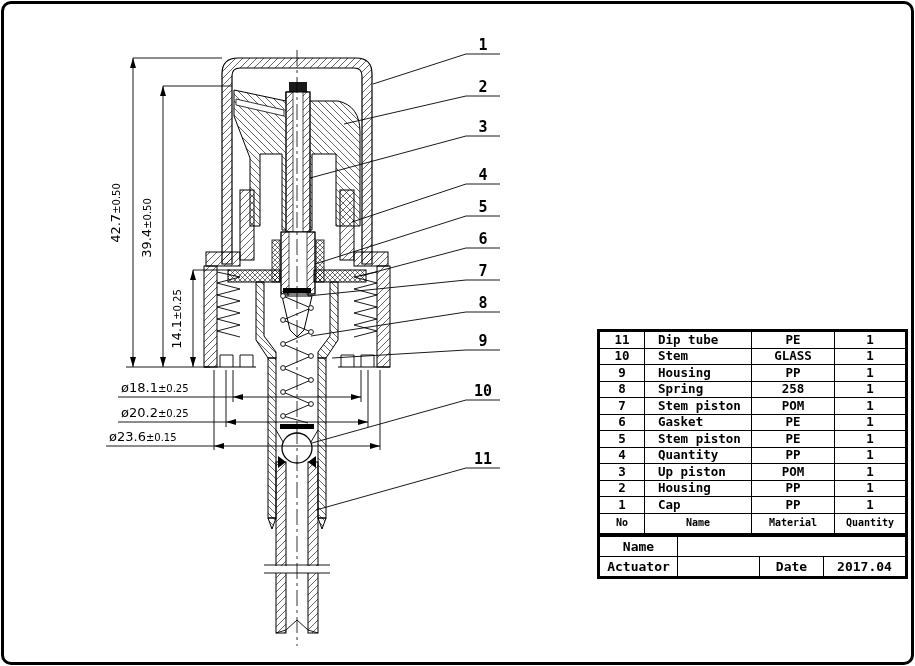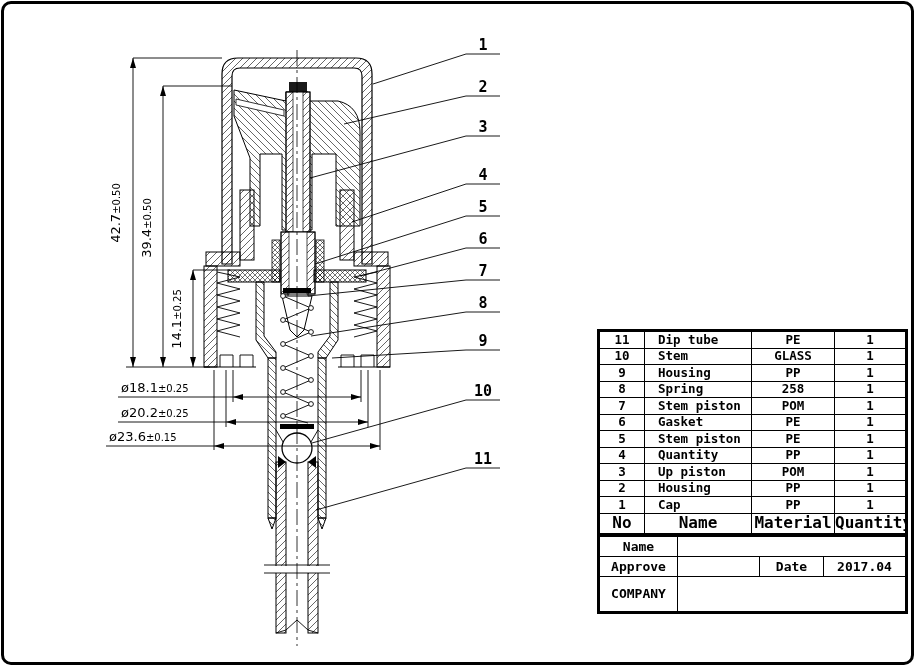--- a/index.html
+++ b/index.html
@@ -17,21 +17,21 @@
   table { border-collapse:collapse; table-layout:fixed; width:308px; background:#fff; }
   table.parts  { border:3px solid #000; }
   table.titleblock { border:3px solid #000; margin-top:-2px; }
   td {
     border:1.8px solid #000; padding:0; overflow:hidden; white-space:nowrap;
     font-family:"DejaVu Sans Mono", monospace; font-weight:bold;
     font-size:12.5px; text-align:center; color:#000; line-height:1;
   }
   table.parts td { height:15.5px; }
   table.parts td.name-col { text-align:left; padding-left:13px; }
-  table.parts tr.hdr td { height:19px; font-size:16px; }
+  table.parts tr.hdr td { height:19px; font-size:10px; }
   table.titleblock td { font-size:13px; }
   tr.tb-row td { height:19px; }
   tr.tb-company td { height:34px; }
 
   .dimtxt { font-family:"DejaVu Sans", sans-serif; fill:#000; }
   .callout-num { font-family:"DejaVu Sans Mono", monospace; font-weight:bold; font-size:15px; fill:#000; }
   .thin  { stroke:#000; stroke-width:0.9; fill:none; }
   .edge  { stroke:#000; stroke-width:1.2; fill:none; }
 </style>
 </head>
@@ -301,27 +301,23 @@
           <col style="width:82px">
           <col style="width:64px">
           <col style="width:83px">
         </colgroup>
       <tbody>
         <tr class="tb-row">
           <td>Name</td>
           <td colspan="3"></td>
         </tr>
         <tr class="tb-row">
-          <td>Approve</td>
+          <td>Actuator</td>
           <td></td>
           <td>Date</td>
           <td>2017.04</td>
         </tr>
-        <tr class="tb-company">
-          <td>COMPANY</td>
-          <td colspan="3"></td>
-        </tr>
       </tbody>
     </table>
   </div>
 
   <div id="frame"></div>
 </div>
 
 </body></html>

